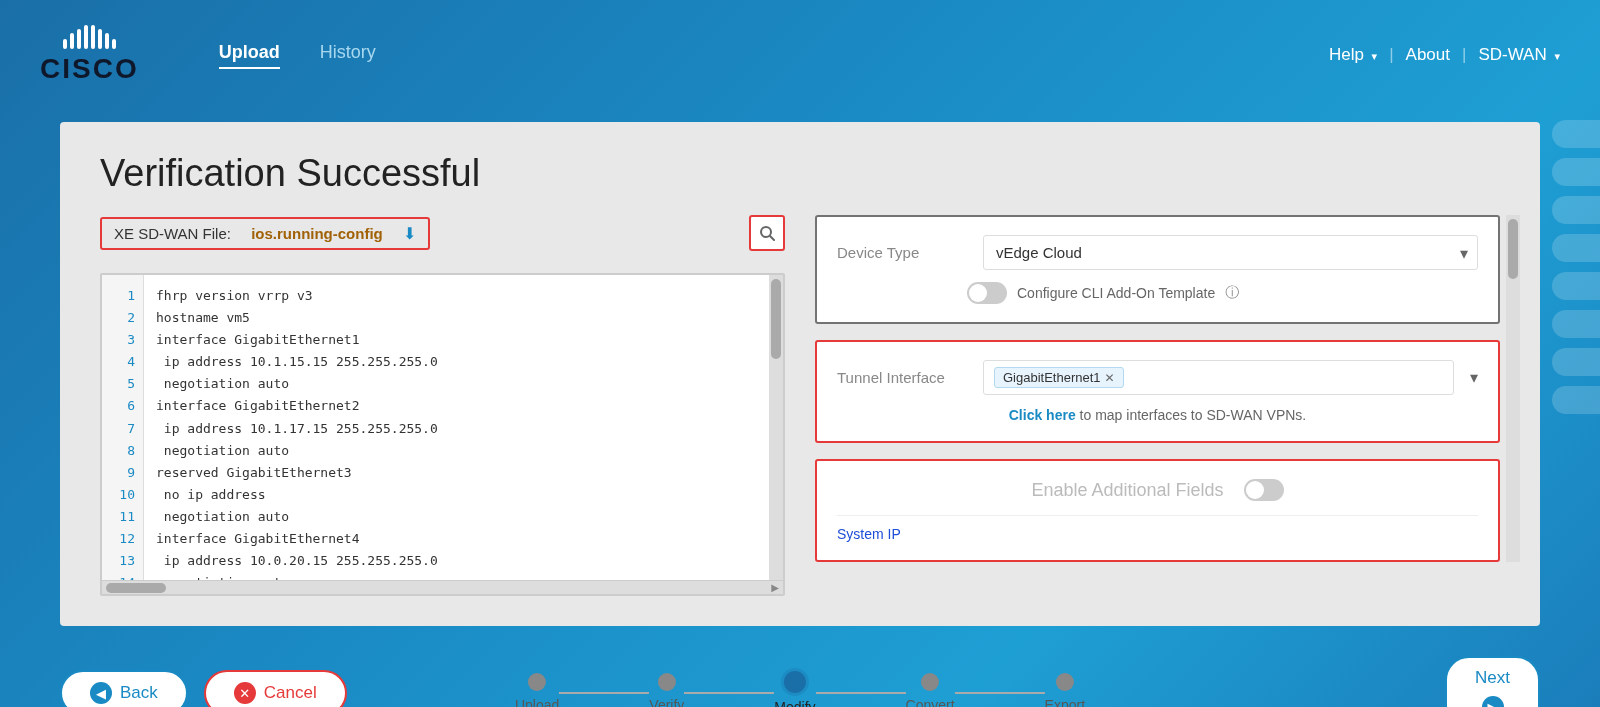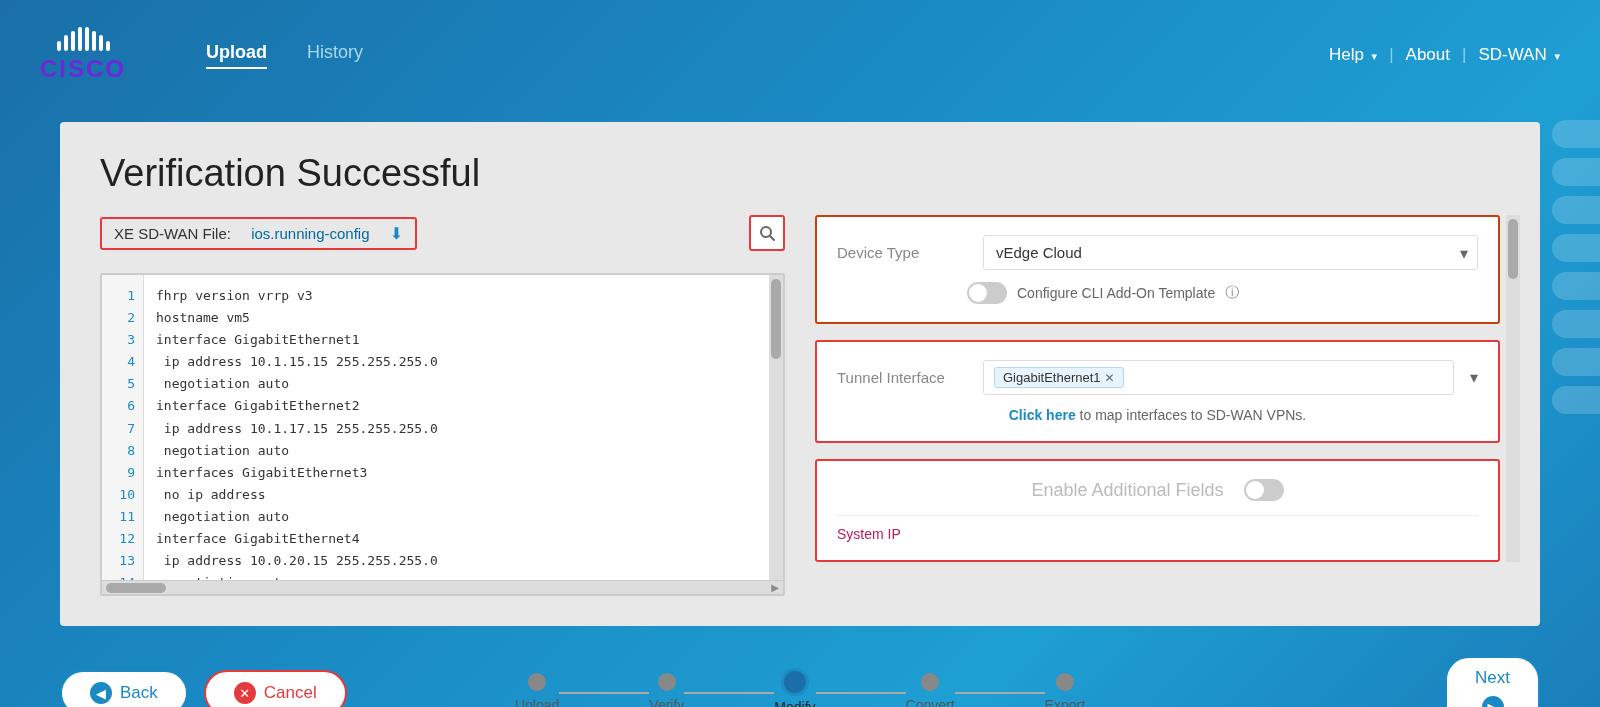--- a/index.html
+++ b/index.html
@@ -57,22 +57,22 @@
       align-items: flex-end;
       margin-bottom: 4px;
     }
 
     .bar {
       background: white;
       border-radius: 2px;
     }
 
     .cisco-text {
-      color: #6d28d9;
-      font-size: 24px;
+      color: #0f172a;
+      font-size: 28px;
       font-weight: 700;
       letter-spacing: 2px;
     }
 
     .nav-links {
       display: flex;
       gap: 40px;
       margin-left: 80px;
     }
 
@@ -148,22 +148,22 @@
       gap: 8px;
       border: 2px solid #e63939;
       padding: 5px 12px;
       border-radius: 3px;
       margin-bottom: 12px;
       font-size: 15px;
       color: #333;
     }
 
     .file-label .file-name {
-      color: #0369a1;
-      font-weight: 400;
+      color: #a16207;
+      font-weight: 700;
     }
 
     .download-icon {
       color: #1a8ac4;
       font-size: 16px;
     }
 
     .search-btn {
       float: right;
       border: 2px solid #e63939;
@@ -286,21 +286,21 @@
       align-items: center;
       padding: 2px;
     }
 
     .right-scrollbar .scrollbar-thumb {
       height: 60px;
       margin-top: 2px;
     }
 
     .form-section {
-      border: 2px solid #c2410c;
+      border: 2px solid #737373;
       background: white;
       border-radius: 3px;
       padding: 18px 20px;
     }
 
     .form-row {
       display: flex;
       align-items: center;
       gap: 16px;
       margin-bottom: 12px;
@@ -452,21 +452,21 @@
 
     .enable-label {
       font-size: 18px;
       color: #bbb;
     }
 
     .system-ip-row {
       margin-top: 14px;
       border-top: 1px solid #eee;
       padding-top: 10px;
-      color: #be185d;
+      color: #1d4ed8;
       font-size: 14px;
     }
 
     
     .footer-nav {
       display: flex;
       align-items: center;
       margin-top: 30px;
       padding: 0 60px;
       position: relative;
@@ -699,21 +699,21 @@
           </div>
           <div class="code-lines">
             <div>fhrp version vrrp v3</div>
             <div>hostname vm5</div>
             <div>interface GigabitEthernet1</div>
             <div>&nbsp;ip address 10.1.15.15 255.255.255.0</div>
             <div>&nbsp;negotiation auto</div>
             <div>interface GigabitEthernet2</div>
             <div>&nbsp;ip address 10.1.17.15 255.255.255.0</div>
             <div>&nbsp;negotiation auto</div>
-            <div>interfaces GigabitEthernet3</div>
+            <div>reserved GigabitEthernet3</div>
             <div>&nbsp;no ip address</div>
             <div>&nbsp;negotiation auto</div>
             <div>interface GigabitEthernet4</div>
             <div>&nbsp;ip address 10.0.20.15 255.255.255.0</div>
             <div>&nbsp;negotiation auto</div>
 
           </div>
           <div class="code-scrollbar-v">
             <div class="scrollbar-thumb"></div>
           </div>

